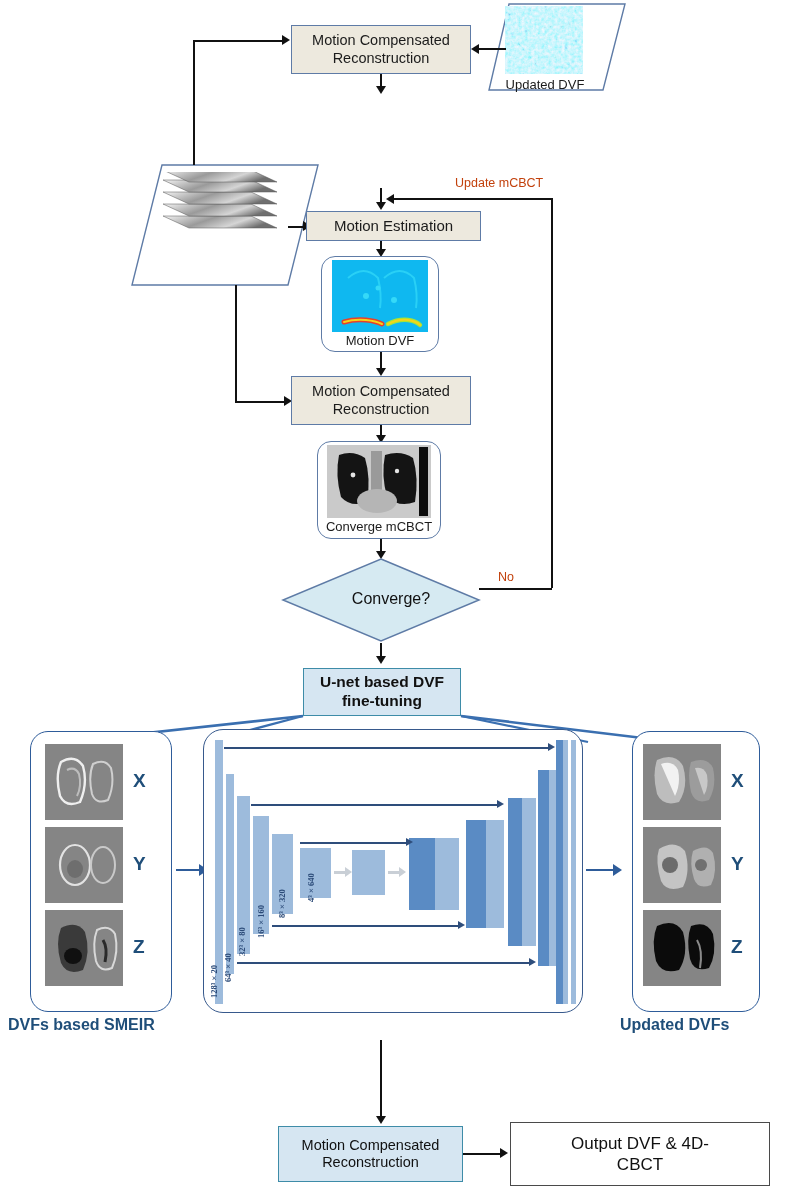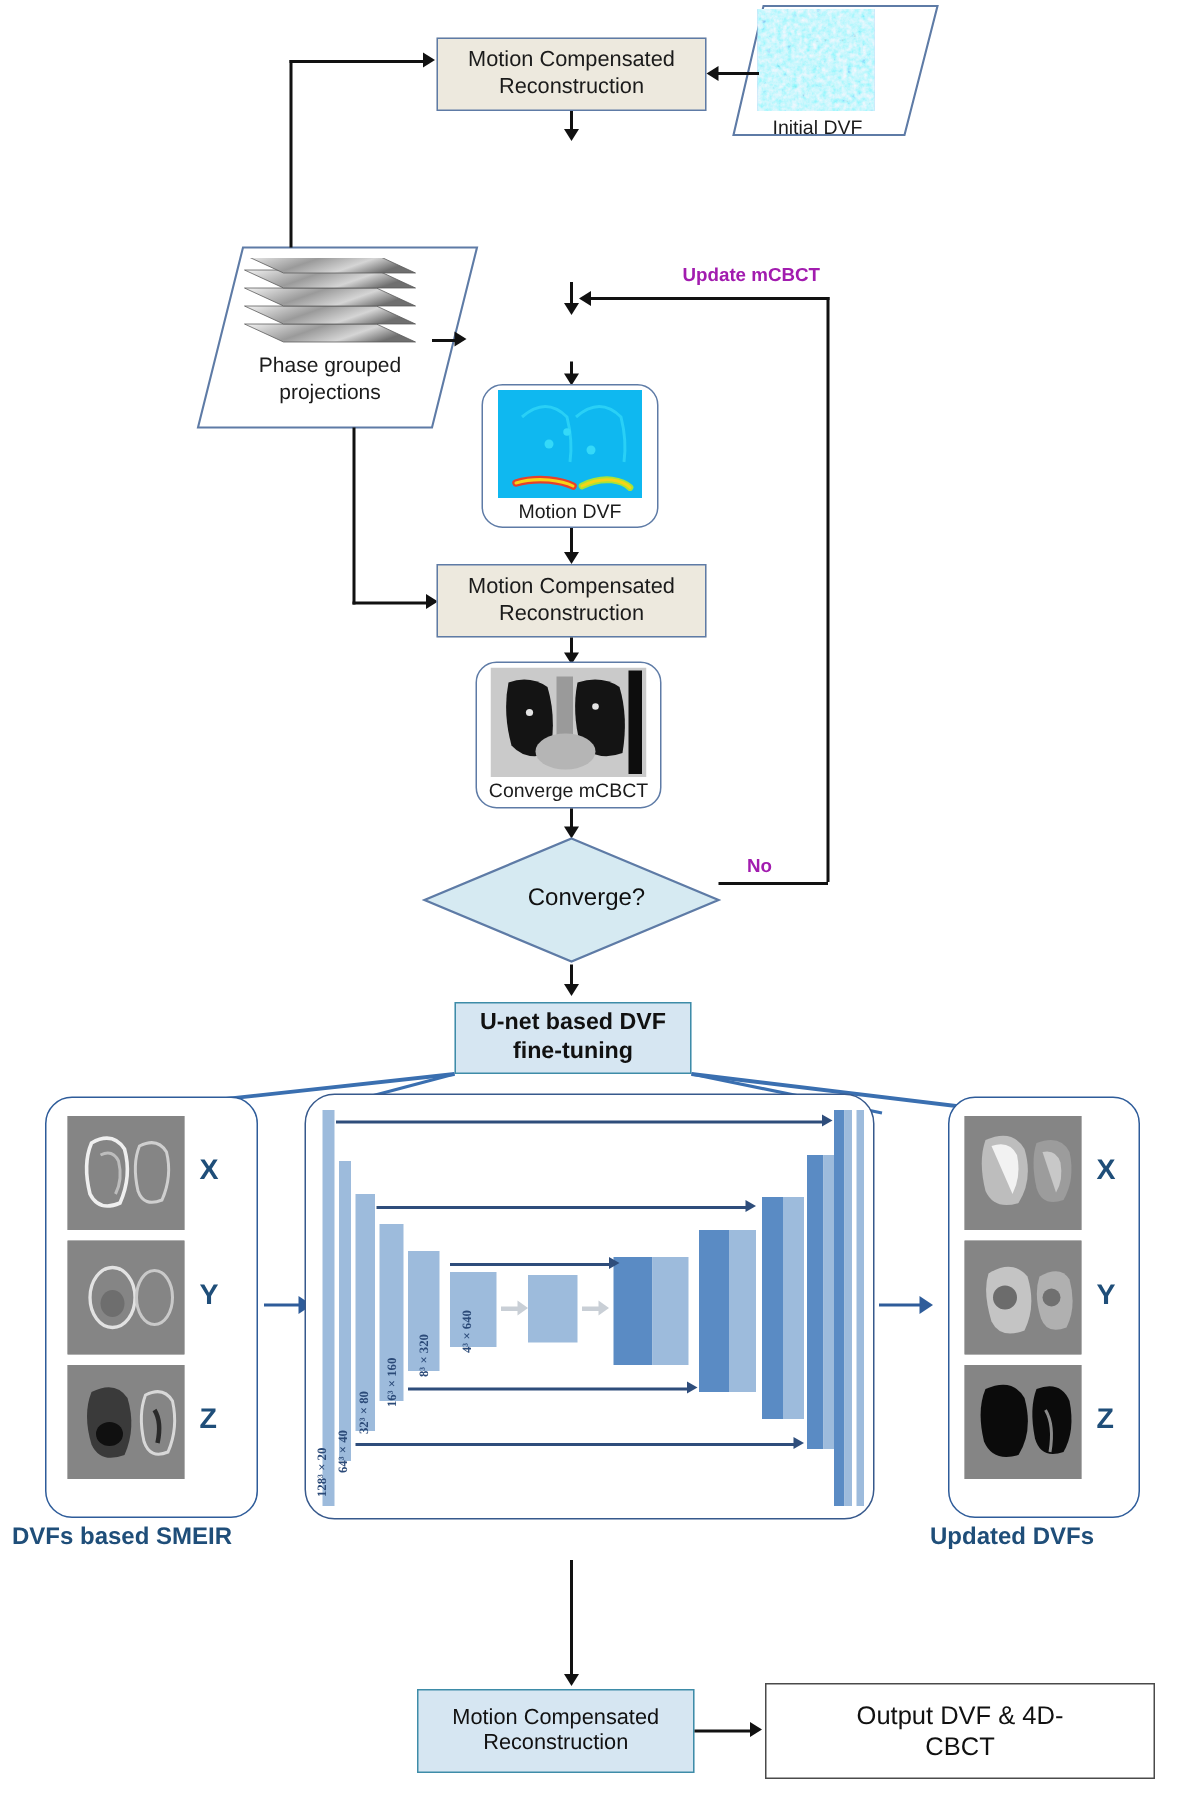--- a/index.html
+++ b/index.html
@@ -28,21 +28,21 @@
 
   
   .hline{background:#111;height:2px;}
   .vline{background:#111;width:2px;}
   .arrowdown{width:0;height:0;border-left:5px solid transparent;
              border-right:5px solid transparent;border-top:8px solid #111;}
   .arrowright{width:0;height:0;border-top:5px solid transparent;
               border-bottom:5px solid transparent;border-left:8px solid #111;}
   .arrowleft{width:0;height:0;border-top:5px solid transparent;
              border-bottom:5px solid transparent;border-right:8px solid #111;}
-  .lbl{font-size:12.5px;color:#a21caf;white-space:nowrap;font-weight:bold;}
+  .lbl{font-size:12.5px;color:#c2410c;white-space:nowrap;}
 
   
   .unetwrap{border:1.7px solid #37598C;border-radius:20px;background:#fff;}
   .ublk{position:absolute;}
   .ulight{background:#9DBBDC;}
   .udark{background:#5A8BC4;}
   .dimlabel{position:absolute;font-size:8.5px;font-weight:bold;color:#2b4a78;
             transform:rotate(-90deg);transform-origin:left top;white-space:nowrap;
             font-family:"Liberation Serif","DejaVu Serif",serif;}
   .skiparrow{position:absolute;background:#2E4D7B;height:1.8px;}
@@ -83,21 +83,21 @@
         <feTurbulence type="fractalNoise" baseFrequency="0.30" numOctaves="3" seed="7" result="t"></feTurbulence>
         <feColorMatrix in="t" type="matrix" values="0.2 0.9 0.2 0 0
                   0.6 0.5 0.9 0 0.25
                   1.1 0.2 0.4 0 0.45
                   0 0 0 0 1"></feColorMatrix>
       </filter>
     </defs>
     <rect width="78" height="68" fill="#1b5fd8"></rect>
     <rect width="78" height="68" filter="url(#noiseA)" opacity="0.95"></rect>
   </svg>
-  <div class="abs cardcaption" style="left:505px;top:76px;width:80px;text-align:center;">Initial DVF</div>
+  <div class="abs cardcaption" style="left:505px;top:76px;width:80px;text-align:center;">Updated DVF</div>
 
   <div class="abs hline" style="left:478px;top:48px;width:28px;"></div>
   <div class="abs arrowleft" style="left:471px;top:44px;"></div>
 
   <div class="abs vline" style="left:380px;top:74px;height:14px;"></div>
   <div class="abs arrowdown" style="left:376px;top:86px;"></div>
 
 
   <svg class="abs" width="190" height="125" style="left:130px;top:163px;">
     <polygon points="32,2 188,2 158,122 2,122" fill="#ffffff" stroke="#5E7BA6" stroke-width="1.4"></polygon>
@@ -112,39 +112,38 @@
       </linearGradient>
     </defs>
     <g>
       <polygon points="8,44 96,44 122,56 34,56" fill="url(#prj)" stroke="#555" stroke-width="0.5"></polygon>
       <polygon points="8,32 96,32 122,44 34,44" fill="url(#prj)" stroke="#555" stroke-width="0.5"></polygon>
       <polygon points="8,20 96,20 122,32 34,32" fill="url(#prj)" stroke="#555" stroke-width="0.5"></polygon>
       <polygon points="8,8 96,8 122,20 34,20" fill="url(#prj)" stroke="#555" stroke-width="0.5"></polygon>
       <polygon points="8,-2 96,-2 122,10 34,10" fill="url(#prj)" stroke="#555" stroke-width="0.5"></polygon>
     </g>
   </svg>
-  <div class="abs" style="left:145px;top:235px;width:150px;text-align:center;font-size:14px;line-height:1.25;color:#1b1b1b;">
-    <div>Phase grouped</div>
-    <div>projections</div>
-  </div>
 
   <div class="abs vline" style="left:193px;top:40px;height:125px;"></div>
   <div class="abs hline" style="left:193px;top:40px;width:90px;"></div>
   <div class="abs arrowright" style="left:282px;top:35px;"></div>
 
   <div class="abs hline" style="left:288px;top:226px;width:18px;"></div>
   <div class="abs arrowright" style="left:303px;top:221px;"></div>
 
   <div class="abs vline" style="left:235px;top:285px;height:118px;"></div>
   <div class="abs hline" style="left:235px;top:401px;width:50px;"></div>
   <div class="abs arrowright" style="left:284px;top:396px;"></div>
 
   <div class="abs vline" style="left:380px;top:188px;height:17px;"></div>
   <div class="abs arrowdown" style="left:376px;top:202px;"></div>
 
+  <div class="abs procbox" style="left:306px;top:211px;width:175px;height:30px;font-size:15px;">
+    <span>Motion Estimation</span>
+  </div>
 
   <div class="abs lbl" style="left:455px;top:176px;">Update mCBCT</div>
   <div class="abs hline" style="left:393px;top:198px;width:160px;"></div>
   <div class="abs vline" style="left:551px;top:198px;height:390px;"></div>
   <div class="abs arrowleft" style="left:386px;top:194px;"></div>
 
   <div class="abs vline" style="left:380px;top:241px;height:10px;"></div>
   <div class="abs arrowdown" style="left:376px;top:249px;"></div>
 
   <div class="abs imgcard" style="left:321px;top:256px;width:118px;height:96px;">

